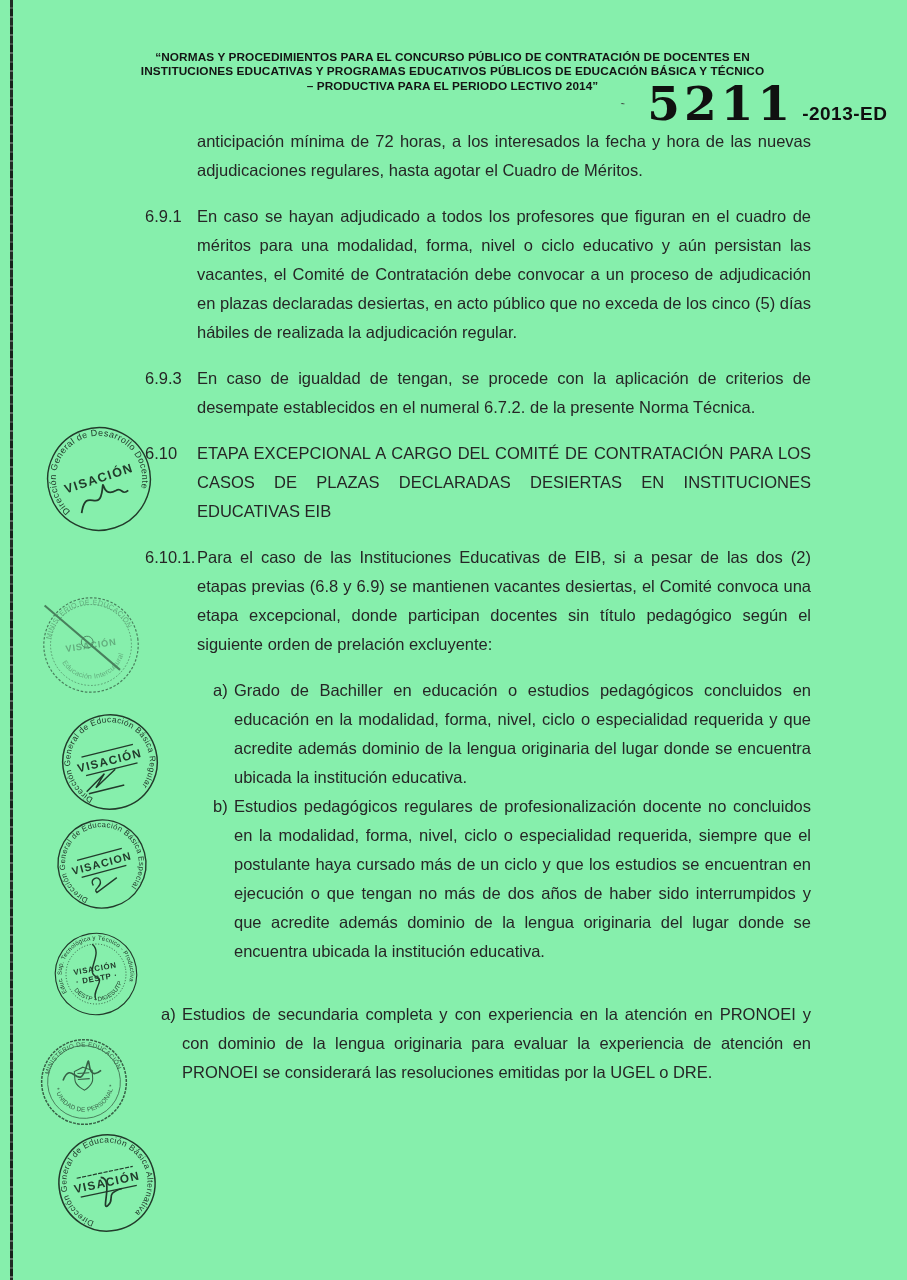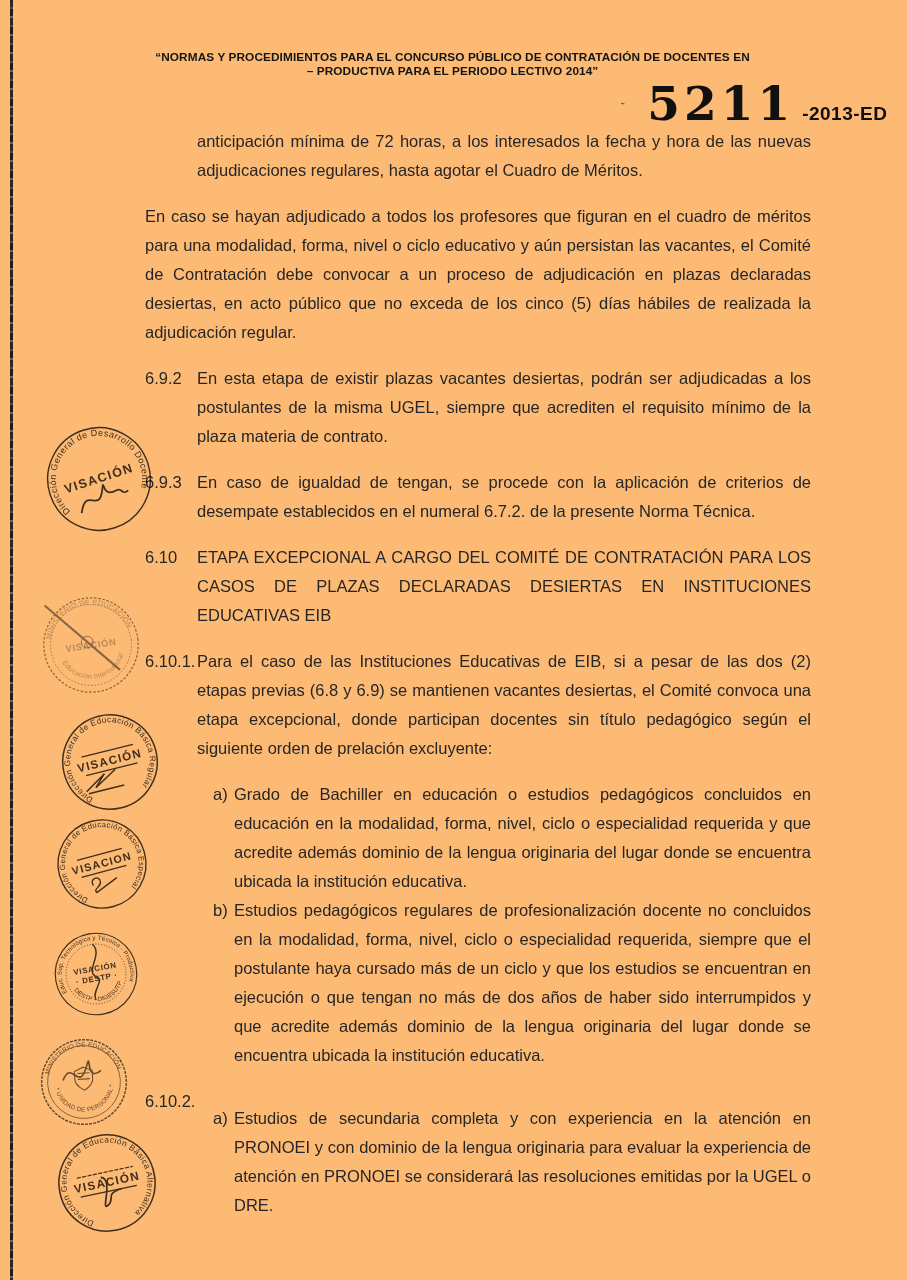--- a/index.html
+++ b/index.html
@@ -1,18 +1,18 @@
 <!DOCTYPE html>
 <html><head>
 <meta charset="utf-8">
 <style>
   html,body { margin:0; padding:0; background:#d8d8d8; }
   .page {
     position:relative; width:907px; height:1280px; margin:0 auto;
-    background:#fdba74; overflow:hidden;
+    background:#86efac; overflow:hidden;
     font-family:"Liberation Sans", sans-serif; color:#242424;
   }
   .scan-edge {
     position:absolute; left:10px; top:0; width:3px; height:1280px;
     background:repeating-linear-gradient(180deg,
       #161616 0 7px, #3e3e3e 7px 9px, #0b0b0b 9px 16px, #5a5a5a 16px 18px);
     opacity:.9;
   }
   .header {
     position:absolute; left:95px; top:50px; width:715px;
@@ -56,45 +56,43 @@
 </style>
 </head>
 <body>
 
 <div class="page">
 
   <div class="scan-edge"></div>
 
   <div class="header">
     <div>“NORMAS Y PROCEDIMIENTOS PARA EL CONCURSO PÚBLICO DE  CONTRATACIÓN DE DOCENTES EN</div>
+    <div>INSTITUCIONES EDUCATIVAS Y PROGRAMAS EDUCATIVOS PÚBLICOS DE EDUCACIÓN BÁSICA Y TÉCNICO</div>
     <div>– PRODUCTIVA PARA EL PERIODO LECTIVO 2014”</div>
   </div>
 
   <div class="docnum">
     <span class="tick">`</span><span class="big">5211</span><span class="suffix">-2013-ED</span>
   </div>
 
   <div class="content">
 
     <div class="sec">
       <div class="num"></div>
       <div class="body">anticipación mínima de 72 horas, a los interesados la fecha y hora de las nuevas adjudicaciones regulares, hasta agotar el Cuadro de Méritos.</div>
     </div>
 
 
 
     <div class="sec">
+      <div class="num">6.9.1</div>
       <div class="body">En caso se hayan adjudicado a todos los profesores que figuran en el cuadro de méritos para una modalidad, forma, nivel o ciclo educativo y aún persistan las vacantes, el Comité de Contratación debe convocar a un proceso de adjudicación en plazas declaradas desiertas, en acto público que no exceda de los cinco (5) días hábiles de realizada la adjudicación regular.</div>
     </div>
 
 
-    <div class="sec">
-      <div class="num">6.9.2</div>
-      <div class="body">En esta etapa de existir plazas vacantes desiertas, podrán ser adjudicadas a los postulantes de la misma UGEL, siempre que acrediten el requisito mínimo de la plaza materia de contrato.</div>
-    </div>
 
     <div class="sec">
       <div class="num">6.9.3</div>
       <div class="body">En caso de igualdad de tengan, se procede con la aplicación de criterios de desempate establecidos en el numeral 6.7.2. de la presente Norma Técnica.</div>
     </div>
 
     <div class="sec">
       <div class="num">6.10</div>
       <div class="body">ETAPA EXCEPCIONAL A CARGO DEL COMITÉ DE CONTRATACIÓN  PARA LOS CASOS DE PLAZAS DECLARADAS DESIERTAS EN INSTITUCIONES EDUCATIVAS EIB</div>
     </div>
@@ -110,21 +108,20 @@
           </div>
           <div class="item">
             <div class="lbl">b)</div>
             <div class="itext">Estudios pedagógicos regulares de profesionalización docente no concluidos en la modalidad, forma, nivel, ciclo o especialidad requerida, siempre que el postulante haya cursado más de un ciclo y que los estudios se encuentran en ejecución o que tengan no más de dos años de haber sido interrumpidos y que acredite además dominio de la lengua originaria del lugar donde se encuentra ubicada la institución educativa.</div>
           </div>
         </div>
       </div>
     </div>
 
     <div class="sec">
-      <div class="num">6.10.2.</div>
       <div class="body">
         <div class="items">
           <div class="item">
             <div class="lbl">a)</div>
             <div class="itext">Estudios de secundaria completa y con experiencia en la atención en PRONOEI y con dominio de la lengua originaria  para evaluar la experiencia de atención en PRONOEI se considerará las resoluciones emitidas por la UGEL o DRE.</div>
           </div>
         </div>
       </div>
     </div>
 

